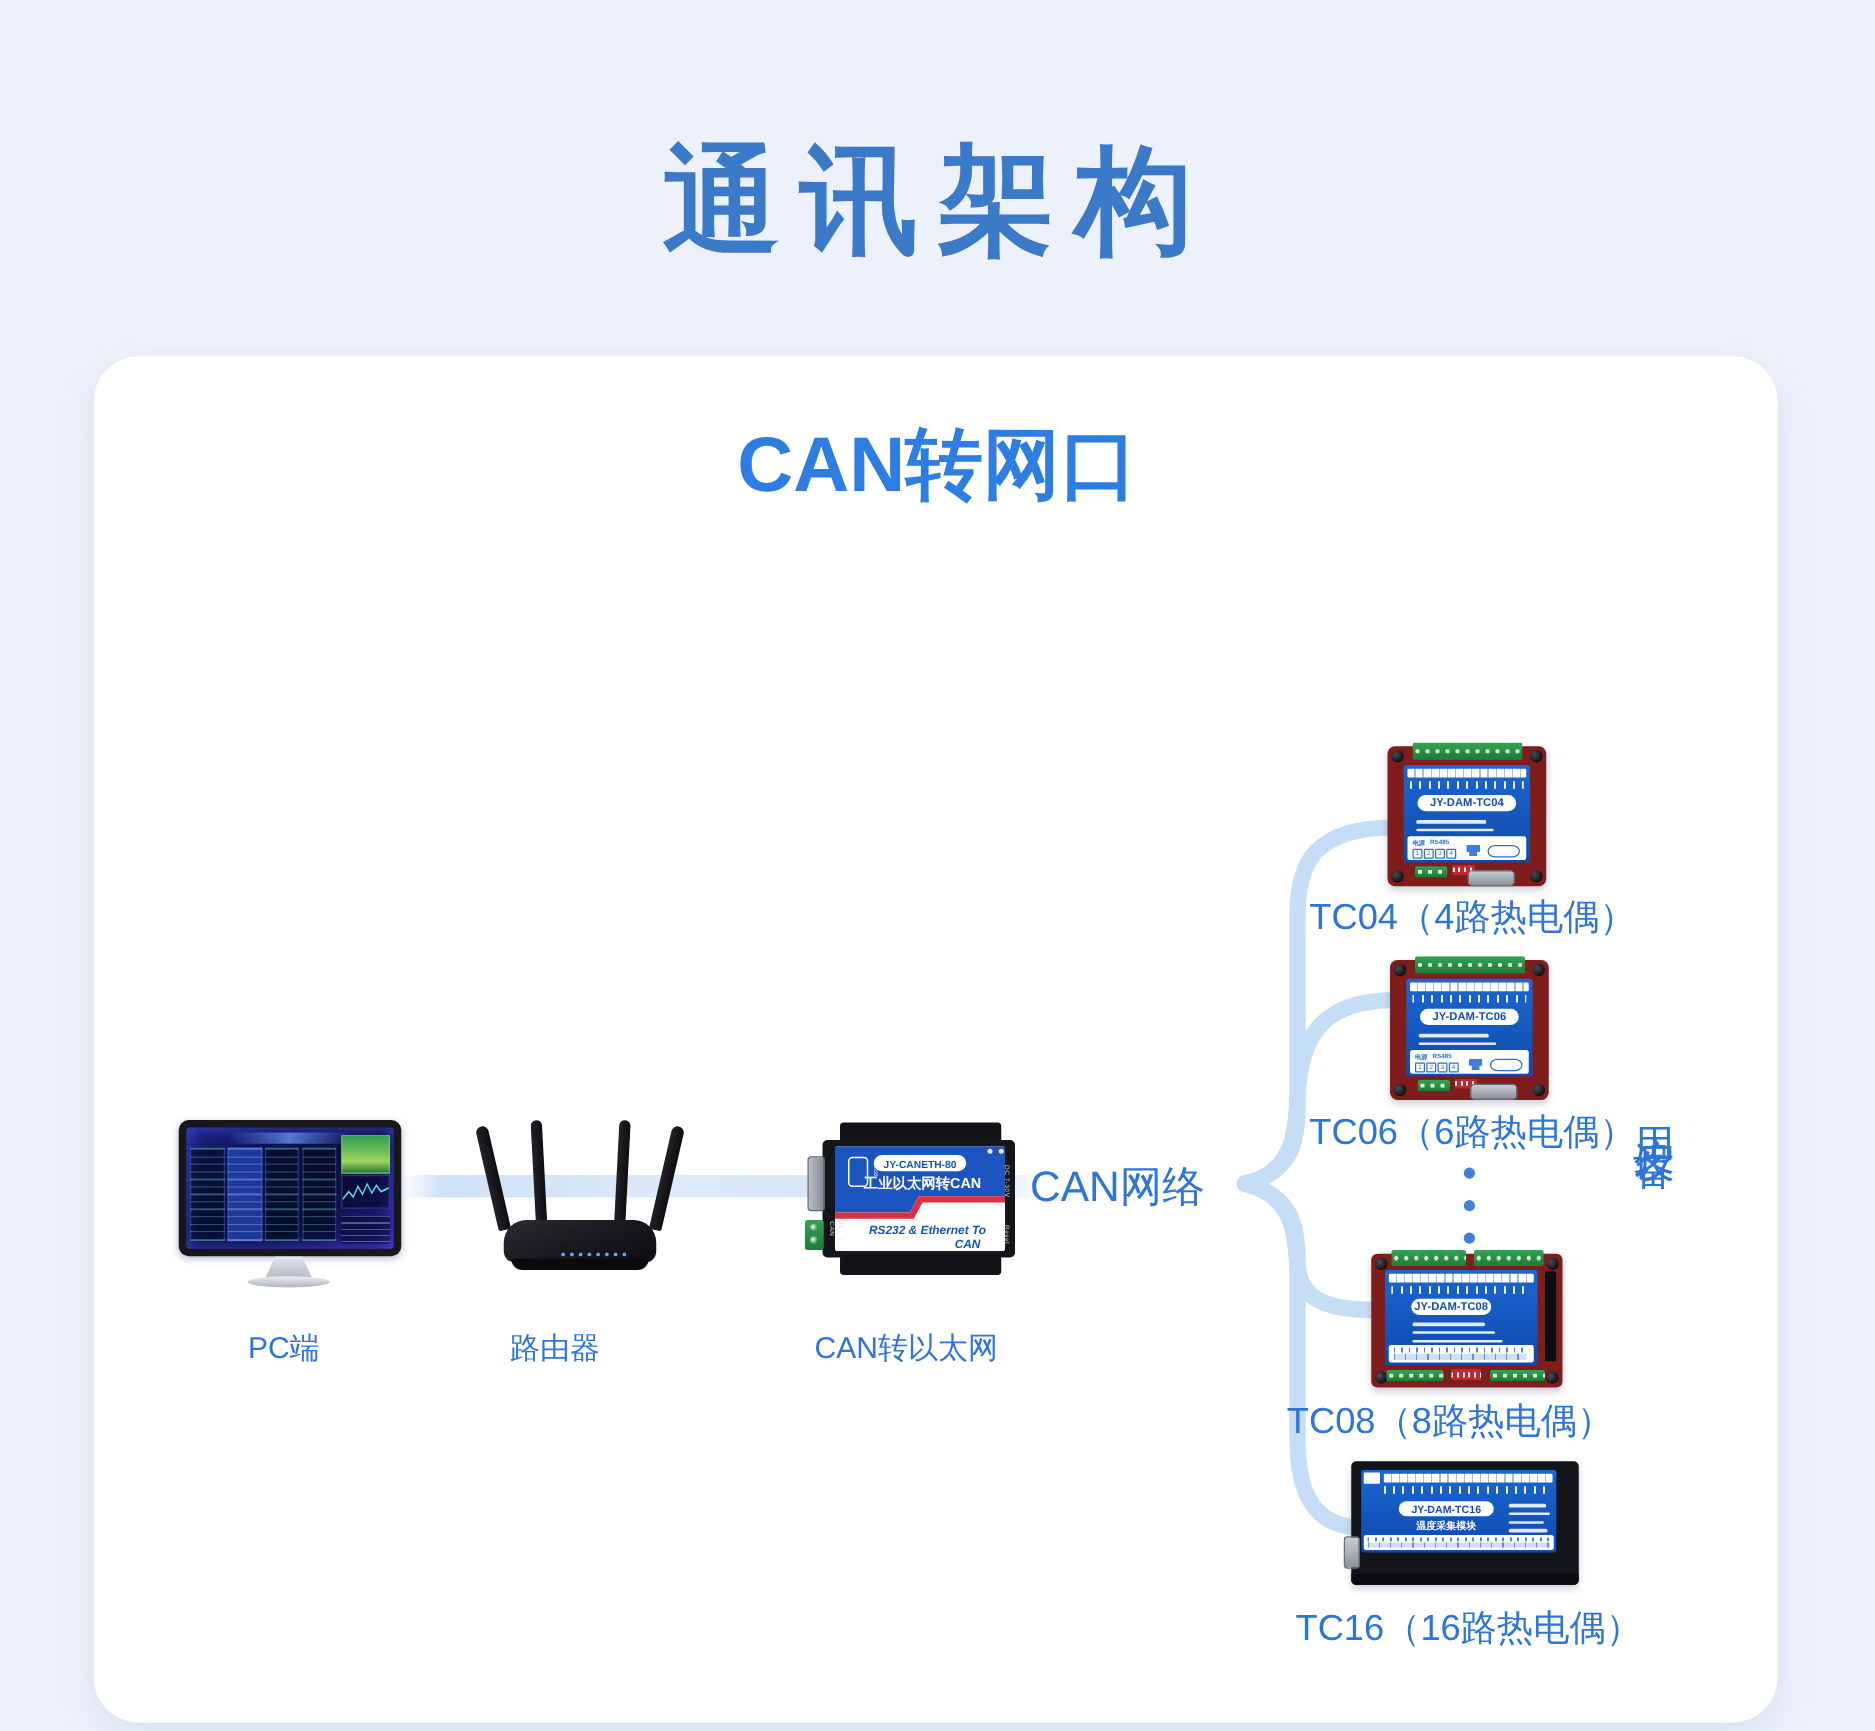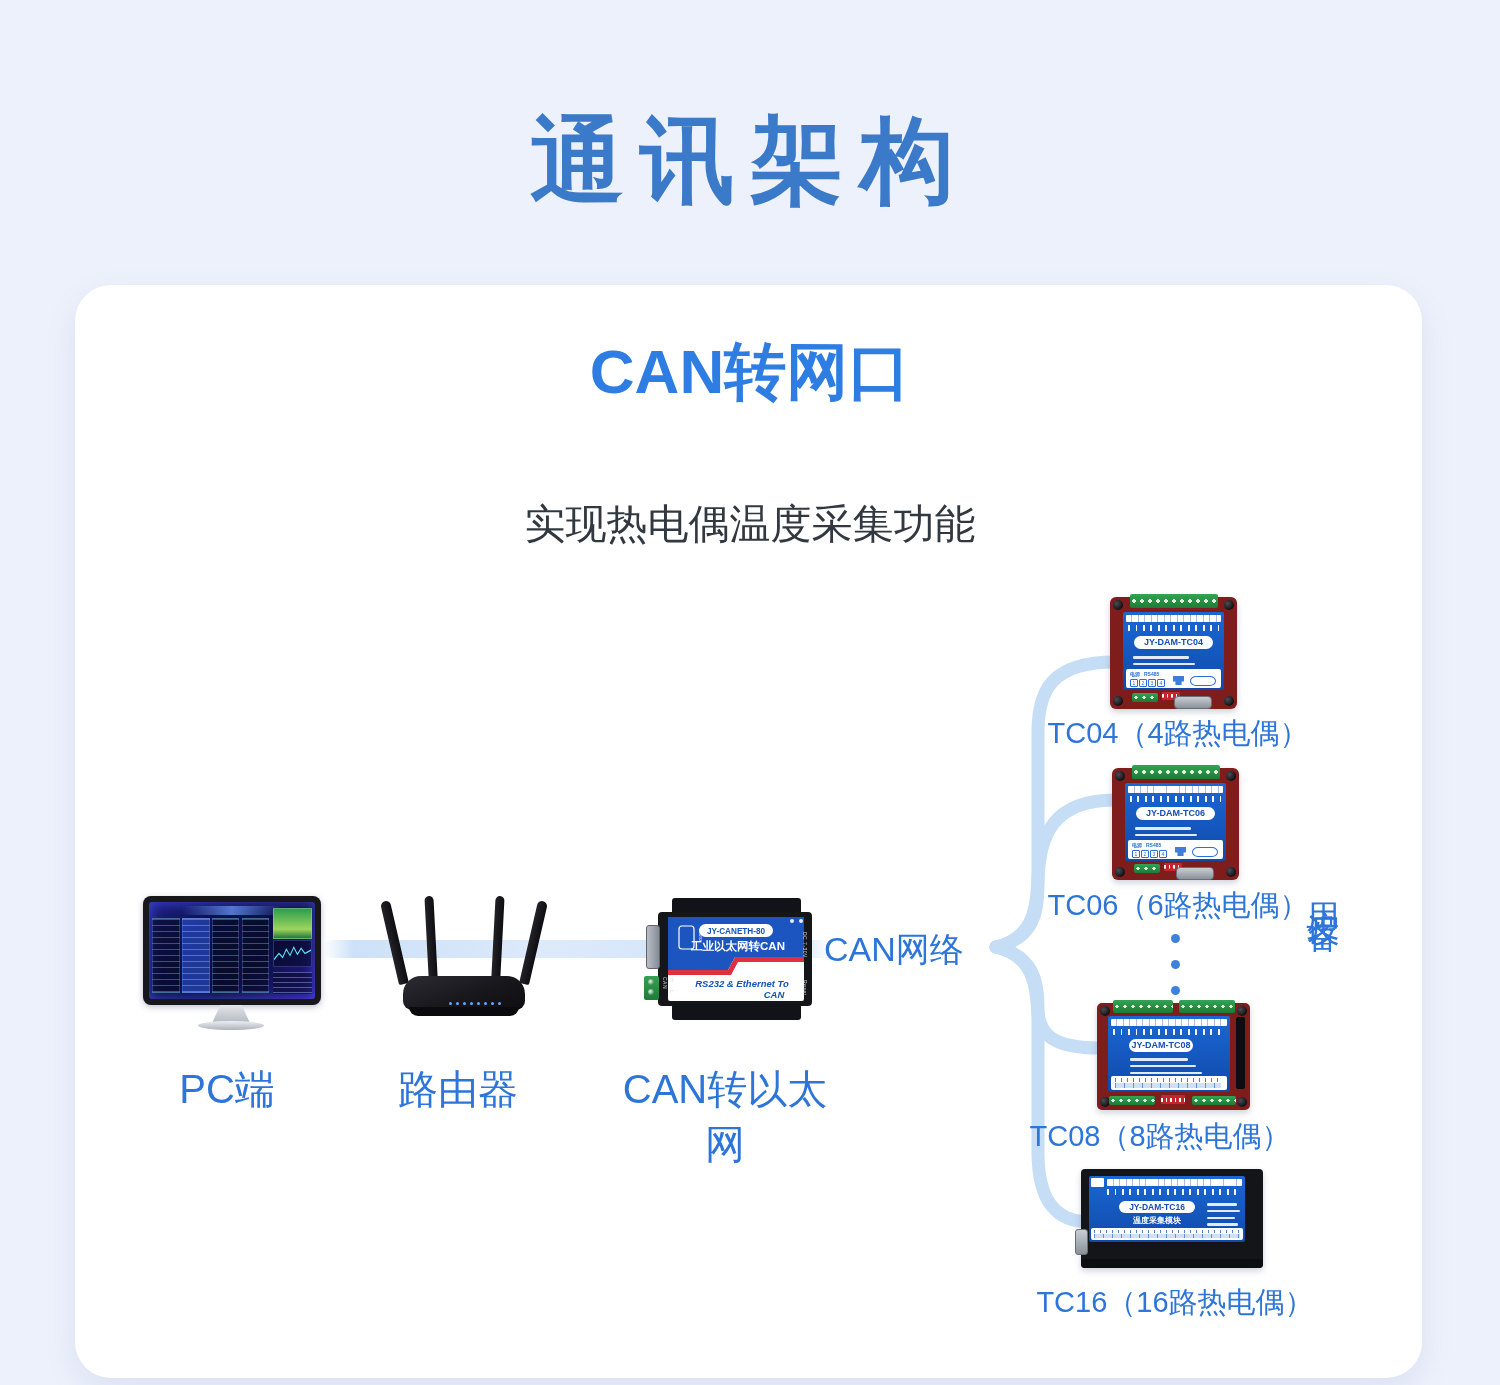--- a/index.html
+++ b/index.html
@@ -23,21 +23,21 @@
   }
   .card-title {
     position:absolute; left:0; top:330px; width:100%;
     text-align:center; font-size:62px; font-weight:700; color:#2d7de2;
   }
   .desc { position:absolute; left:0; width:100%; text-align:center;
     font-size:41px; font-weight:500; color:#32383f; }
 
   
   .lbl { position:absolute; color:#2d75d9; font-weight:500; text-align:center; }
-  .node-lbl { font-size:40px; }
+  .node-lbl { font-size:24px; }
   .tc-lbl { font-size:29px; }
   .net-lbl { position:absolute; left:824px; top:927px; font-size:34px;
     font-weight:500; color:#2d75d9; }
   .group-lbl {
     position:absolute; left:1300px; top:876px; font-size:33px; font-weight:500;
     color:#2d75d9; writing-mode:vertical-rl; letter-spacing:6px;
   }
 
   
   .hband {
@@ -154,21 +154,20 @@
 </style>
 </head>
 <body>
 
 <div id="page">
 
   <div class="page-title">通讯架构</div>
 
   <div class="card"></div>
   <div class="card-title">CAN转网口</div>
-  <div class="desc" style="top:497px;">实现热电偶温度采集功能</div>
 
   <div class="hband"></div>
 
   <svg class="branches" width="1500" height="1385" viewBox="0 0 1500 1385">
     <path d="M996,947 C1034,938 1038,908 1038,868 L1038,732 C1038,690 1052,662 1115,662"></path>
     <path d="M996,947 C1034,938 1038,912 1038,886 C1038,832 1055,800 1116,800"></path>
     <path d="M996,947 C1034,956 1038,982 1038,1008 C1038,1036 1055,1048 1100,1048"></path>
     <path d="M996,947 C1034,956 1038,986 1038,1026 L1038,1152 C1038,1196 1052,1222 1090,1222"></path>
   </svg>
 
@@ -191,21 +190,21 @@
   <div class="m-base"></div>
   <div class="lbl node-lbl" style="left:127px; top:1062px; width:200px;">PC端</div>
 
   <div class="antenna" style="left:399px; top:899px; width:10px; height:85px; transform:rotate(-13deg);"></div>
   <div class="antenna" style="left:429px; top:896px; width:9px; height:88px; transform:rotate(-3deg);"></div>
   <div class="antenna" style="left:491px; top:896px; width:9px; height:88px; transform:rotate(3deg);"></div>
   <div class="antenna" style="left:519px; top:899px; width:10px; height:85px; transform:rotate(13deg);"></div>
   <div class="r-body"></div>
   <div class="r-lip"></div>
   <div class="r-leds"></div>
-  <div class="lbl node-lbl" style="left:358px; top:1062px; width:200px;">路由器</div>
+  <div class="lbl node-lbl" style="left:344px; top:1062px; width:200px;">路由器</div>
 
   <div class="cv-flange" style="left:672px; top:898px; width:129px; height:17px;"></div>
   <div class="cv-hole" style="left:690px; top:903px;"></div>
   <div class="cv-hole" style="left:728px; top:902px; width:19px; height:9px;"></div>
   <div class="cv-hole" style="left:770px; top:903px;"></div>
   <div class="cv-body"></div>
   <div class="cv-flange" style="left:672px; top:1004px; width:129px; height:16px;"></div>
   <div class="cv-hole" style="left:690px; top:1008px;"></div>
   <div class="cv-hole" style="left:728px; top:1007px; width:19px; height:9px;"></div>
   <div class="cv-hole" style="left:770px; top:1008px;"></div>

